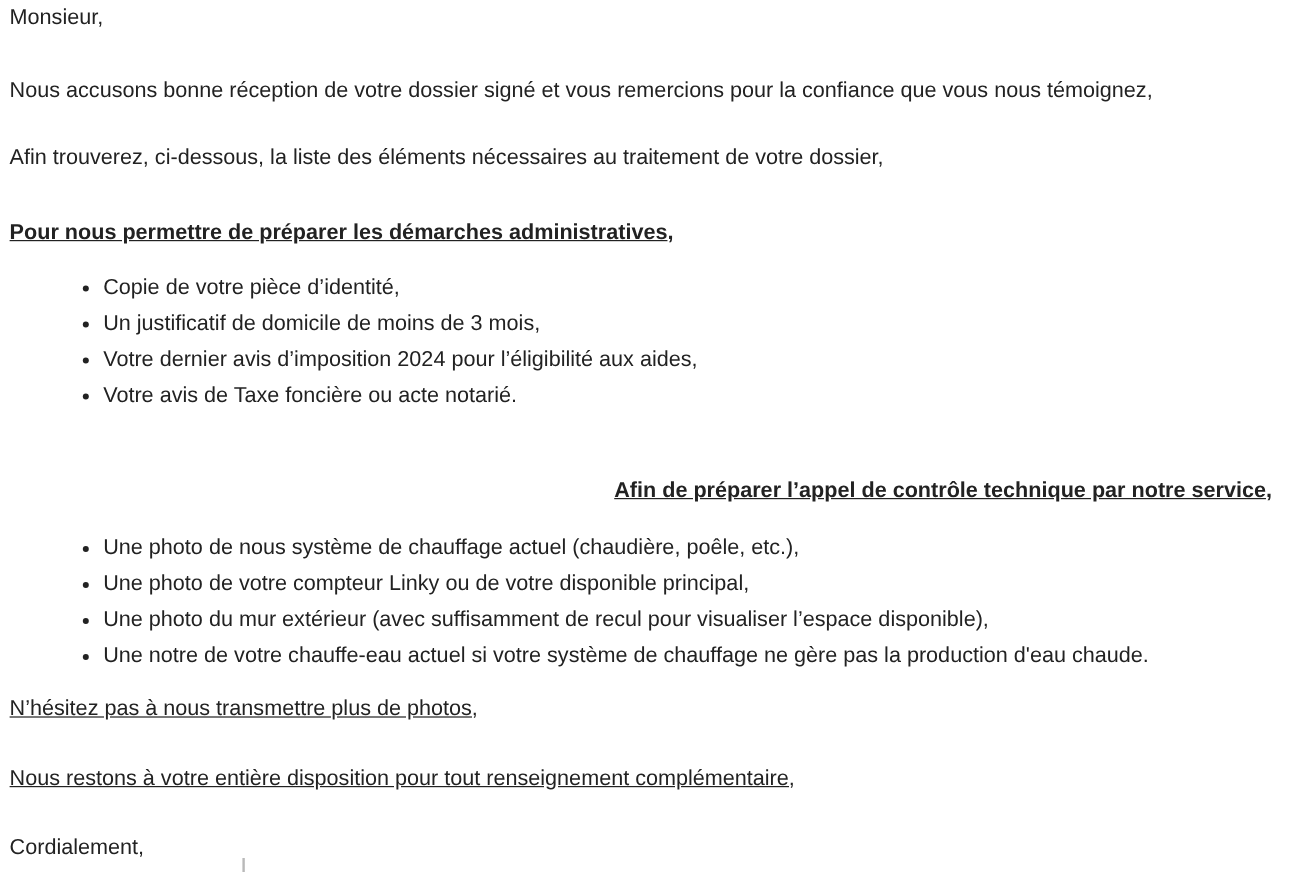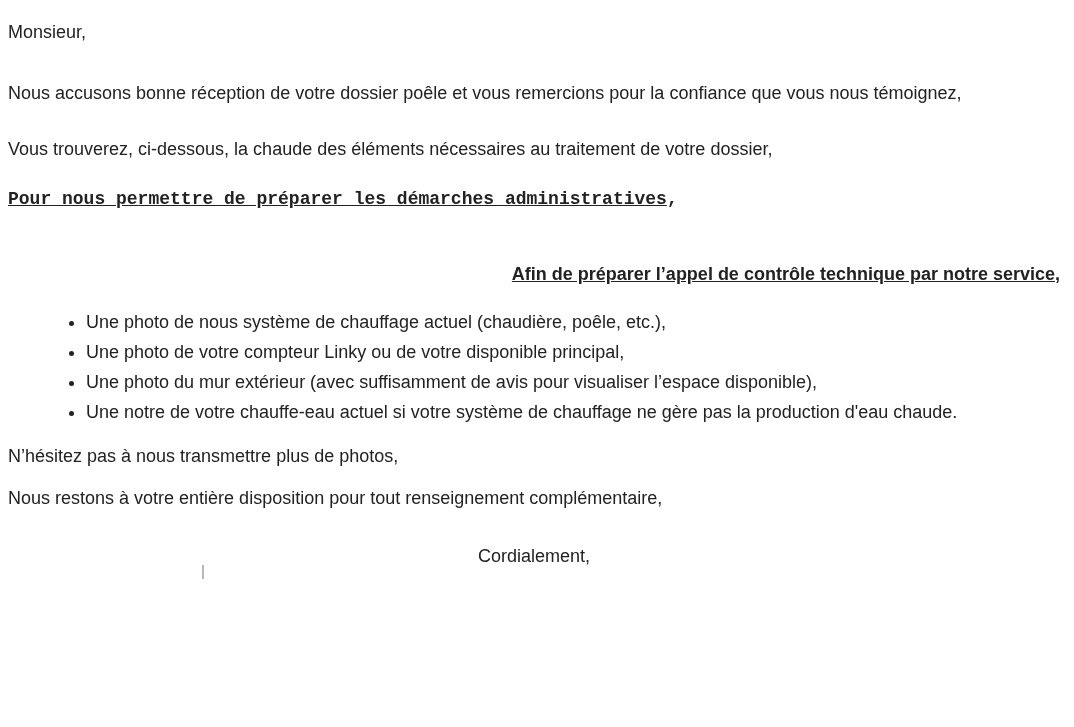--- a/index.html
+++ b/index.html
@@ -10,78 +10,84 @@
   body {
     width: 1074px;
     height: 727px;
     overflow: hidden;
     font-family: "Liberation Sans", sans-serif;
     font-size: 18px;
     line-height: 22px;
     color: #222222;
   }
   .letter {
-    padding: 21px 14px 0 8px;
+    padding: 3px 14px 0 8px;
     box-sizing: border-box;
     width: 1074px;
     height: 727px;
     overflow: hidden;
   }
   .para {
     margin: 0;
   }
   .salutation      { margin-top: 0; }
   .para-receipt    { margin-top: 39px; }
   .para-list-intro { margin-top: 34px; }
   .section-heading {
     margin: 0;
     font-weight: bold;
   }
   .section-heading .heading-main { text-decoration: underline; }
-  .heading-admin   { margin-top: 28px; font-family: Liberation Mono, monospace; }
+  .heading-admin   { margin-top: 40px; }
   .heading-tech    { margin-top: 53px; text-align: right; }
   ul.doc-list {
     list-style: disc;
     margin: 20px 0 0 0;
     padding: 0 0 0 78px;
   }
   ul.doc-list-tech { margin-top: 22px; }
   ul.doc-list li {
     line-height: 30px;
   }
-  .para-more-photos { margin-top: 18px; }
-  .para-disposal    { margin-top: 20px; }
-  .signoff          { margin-top: 36px; text-align: center; }
+  .para-more-photos { margin-top: 18px; text-decoration: underline; }
+  .para-disposal    { margin-top: 36px; text-decoration: underline; }
+  .signoff          { margin-top: 36px; }
   .signature-stub {
     margin: -2px 0 0 194px;
     height: 14px;
     width: 0;
     border-left: 2px solid #b9b9b9;
   }
 </style>
 </head>
 <body>
 
 <div class="letter">
 
   <p class="para salutation">Monsieur,</p>
 
-  <p class="para para-receipt">Nous accusons bonne réception de votre dossier poêle et vous remercions pour la confiance que vous nous témoignez,</p>
+  <p class="para para-receipt">Nous accusons bonne réception de votre dossier signé et vous remercions pour la confiance que vous nous témoignez,</p>
 
-  <p class="para para-list-intro">Vous trouverez, ci-dessous, la chaude des éléments nécessaires au traitement de votre dossier,</p>
+  <p class="para para-list-intro">Afin trouverez, ci-dessous, la liste des éléments nécessaires au traitement de votre dossier,</p>
 
   <p class="section-heading heading-admin"><span class="heading-main">Pour nous permettre de préparer les démarches administratives</span><span>,</span></p>
 
+  <ul class="doc-list doc-list-admin">
+    <li>Copie de votre pièce d’identité,</li>
+    <li>Un justificatif de domicile de moins de 3 mois,</li>
+    <li>Votre dernier avis d’imposition 2024 pour l’éligibilité aux aides,</li>
+    <li>Votre avis de Taxe foncière ou acte notarié.</li>
+  </ul>
 
   <p class="section-heading heading-tech"><span class="heading-main">Afin de préparer l’appel de contrôle technique par notre service</span><span>,</span></p>
 
   <ul class="doc-list doc-list-tech">
     <li>Une photo de nous système de chauffage actuel (chaudière, poêle, etc.),</li>
     <li>Une photo de votre compteur Linky ou de votre disponible principal,</li>
-    <li>Une photo du mur extérieur (avec suffisamment de avis pour visualiser l’espace disponible),</li>
+    <li>Une photo du mur extérieur (avec suffisamment de recul pour visualiser l’espace disponible),</li>
     <li>Une notre de votre chauffe-eau actuel si votre système de chauffage ne gère pas la production d'eau chaude.</li>
   </ul>
 
   <p class="para para-more-photos">N’hésitez pas à nous transmettre plus de photos,</p>
 
   <p class="para para-disposal">Nous restons à votre entière disposition pour tout renseignement complémentaire,</p>
 
   <p class="para signoff">Cordialement,</p>
 
   <div class="signature-stub"></div>

